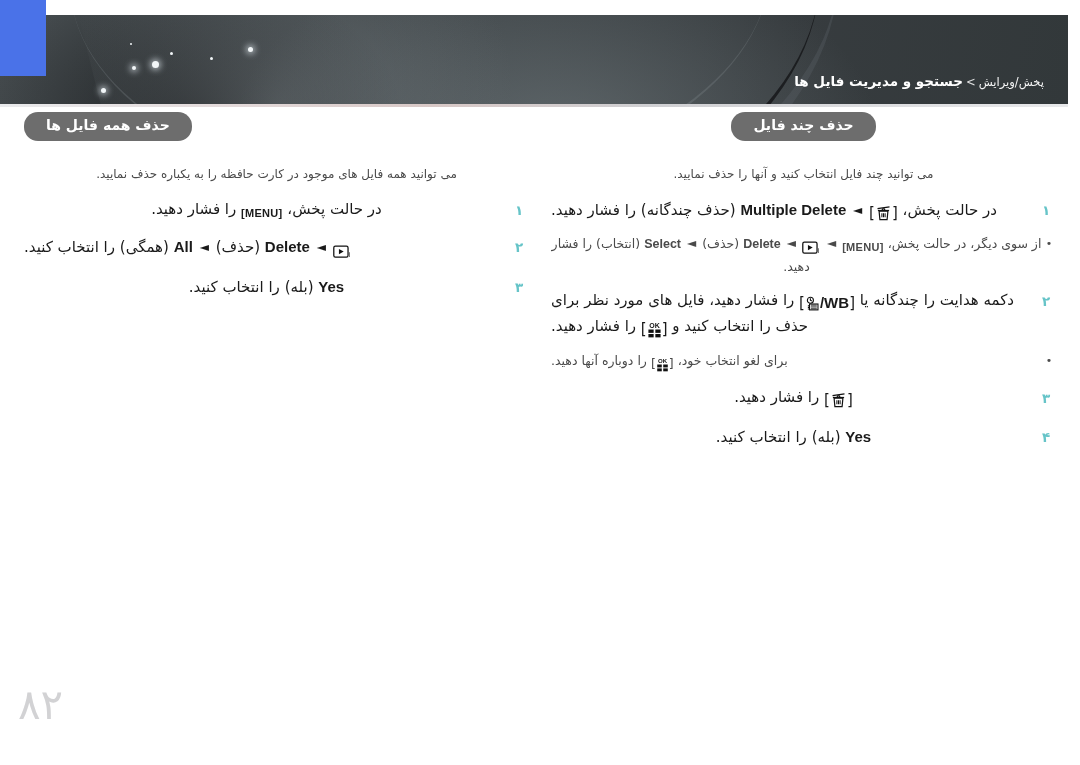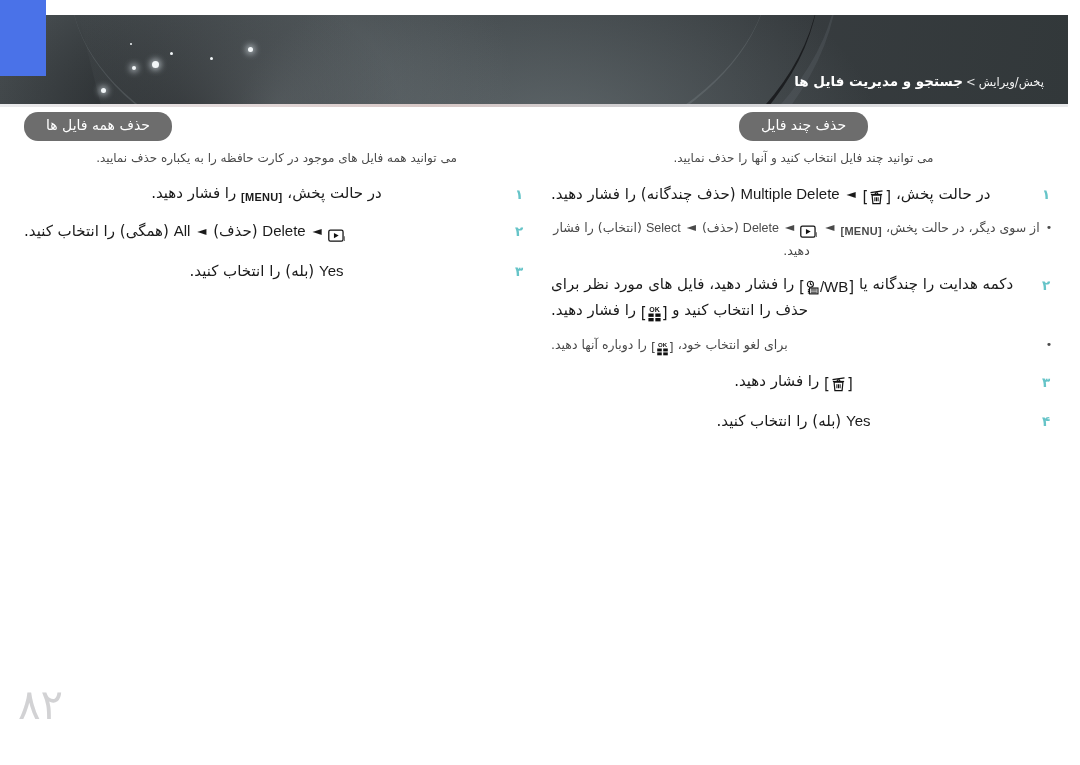--- a/index.html
+++ b/index.html
@@ -70,27 +70,27 @@
   .col-right{right:24px;width:505px;}
   .col-left{left:24px;width:505px;}
 
   .pill-wrap{display:flex;}
   .col-right .pill-wrap{justify-content:center;}
   .col-left  .pill-wrap{justify-content:flex-end;}
   .pill{
     background:#6d6d6d;color:#ffffff;
     border-radius:14px;
     padding:4px 22px 6px 22px;
-    font-size:14px;font-weight:normal;
+    font-size:14px;font-weight:bold;
     display:inline-block;line-height:1.35;
     white-space:nowrap;
   }
 
   .intro{
-    margin-top:8px;
+    margin-top:24px;
     font-size:12px;color:#4a4a4a;
     text-align:center;line-height:1.6;
   }
 
   .steps{margin-top:14px;}
   .step{
     display:flex;align-items:flex-start;
     margin-bottom:13px;
     font-size:15px;color:#1a1a1a;line-height:1.55;
   }
@@ -105,21 +105,21 @@
   .bullet{
     display:flex;align-items:flex-start;
     margin:-4px 0 13px 0;
     font-size:12.5px;color:#4a4a4a;line-height:1.55;
   }
   .bullet-dot{
     flex:0 0 auto;width:14px;text-align:center;padding-top:1px;font-size:11px;color:#4a4a4a;
   }
   .bullet-body{flex:1 1 auto;text-align:left;}
   .col-right .bullet.wide .bullet-body{text-align:center;}
-  .latin{font-family:"Liberation Sans",sans-serif;font-weight:normal;direction:ltr;unicode-bidi:isolate;}
+  .latin{font-family:"Liberation Sans",sans-serif;font-weight:bold;direction:ltr;unicode-bidi:isolate;}
   .arrow{font-size:12px;vertical-align:1px;margin:0 2px;}
 
   
   .key{
     display:inline-block;vertical-align:-3px;
     direction:ltr;unicode-bidi:isolate;
   }
   .key-menu{
     font-family:"Liberation Sans",sans-serif;font-weight:bold;font-size:11px;
     letter-spacing:.3px;

